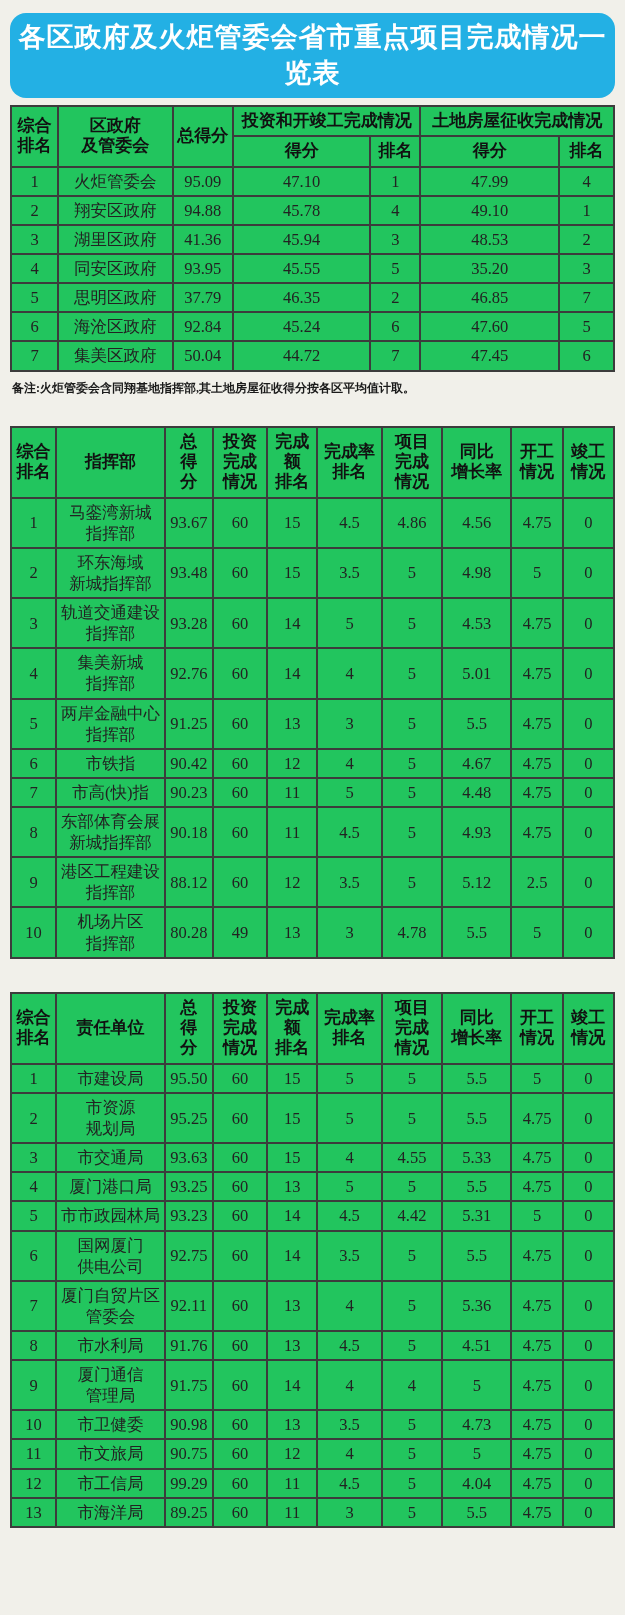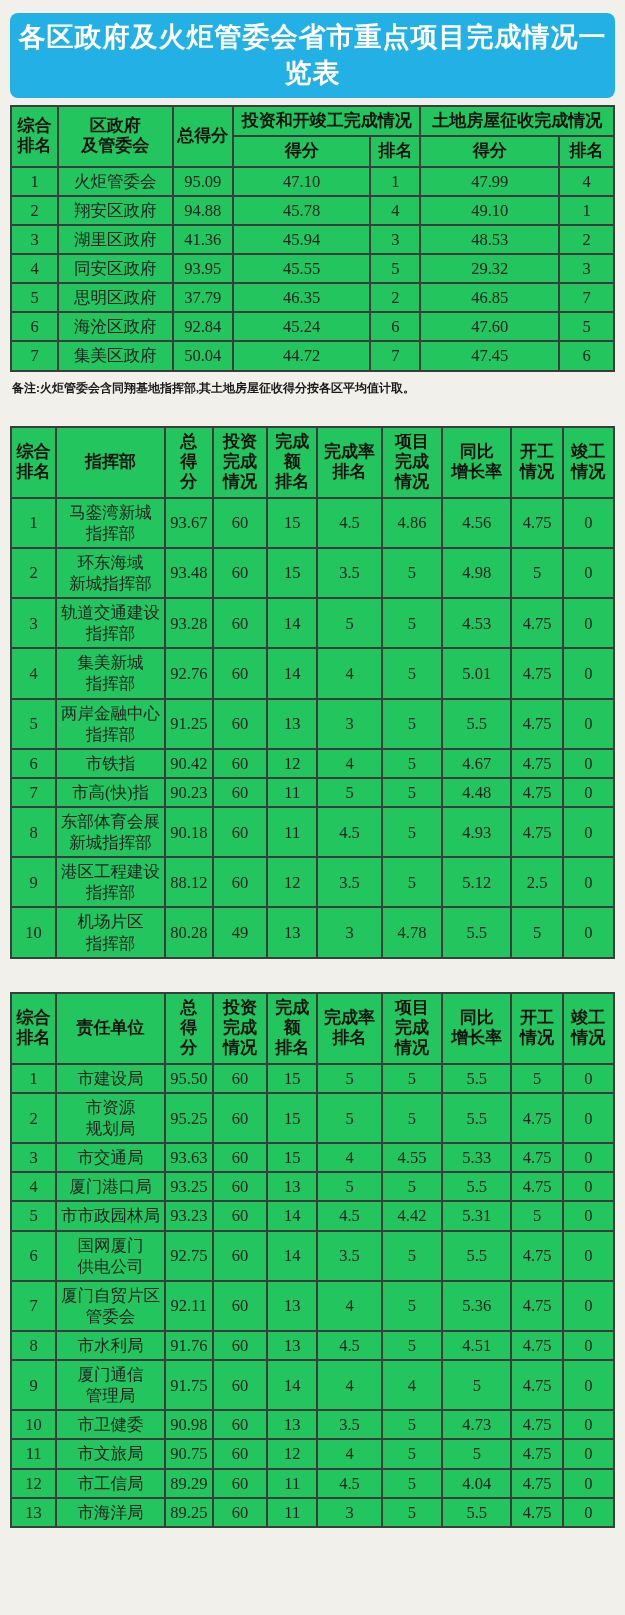--- a/index.html
+++ b/index.html
@@ -8,21 +8,21 @@
     min-height: 1615px;
     background: #f1f0ea;
     position: relative;
     font-family: "Liberation Sans", sans-serif;
     color: #1c1c1c;
   }
   .page { position: relative; width: 625px; min-height: 1615px; overflow: hidden; padding-top: 13px; box-sizing: border-box; }
   .title-bar {
     margin: 0 10px;
     background: #23b0e4;
-    border-radius: 8px;
+    border-radius: 16px;
     color: #ffffff;
     font-weight: bold;
     font-size: 27px;
     letter-spacing: 1px;
     text-align: center;
     padding: 6px 0 7px 0;
   }
   table {
     border-collapse: collapse;
     width: 605px;
@@ -124,21 +124,21 @@
           <td>3</td>
           <td>48.53</td>
           <td>2</td>
         </tr>
         <tr>
           <td>4</td>
           <td>同安区政府</td>
           <td>93.95</td>
           <td>45.55</td>
           <td>5</td>
-          <td>29.32</td>
+          <td>35.20</td>
           <td>3</td>
         </tr>
         <tr>
           <td>5</td>
           <td>思明区政府</td>
           <td>37.79</td>
           <td>46.35</td>
           <td>2</td>
           <td>46.85</td>
           <td>7</td>
@@ -514,21 +514,21 @@
           <td>12</td>
           <td>4</td>
           <td>5</td>
           <td>5</td>
           <td>4.75</td>
           <td>0</td>
         </tr>
         <tr>
           <td>12</td>
           <td>市工信局</td>
-          <td>89.29</td>
+          <td>99.29</td>
           <td>60</td>
           <td>11</td>
           <td>4.5</td>
           <td>5</td>
           <td>4.04</td>
           <td>4.75</td>
           <td>0</td>
         </tr>
         <tr>
           <td>13</td>

